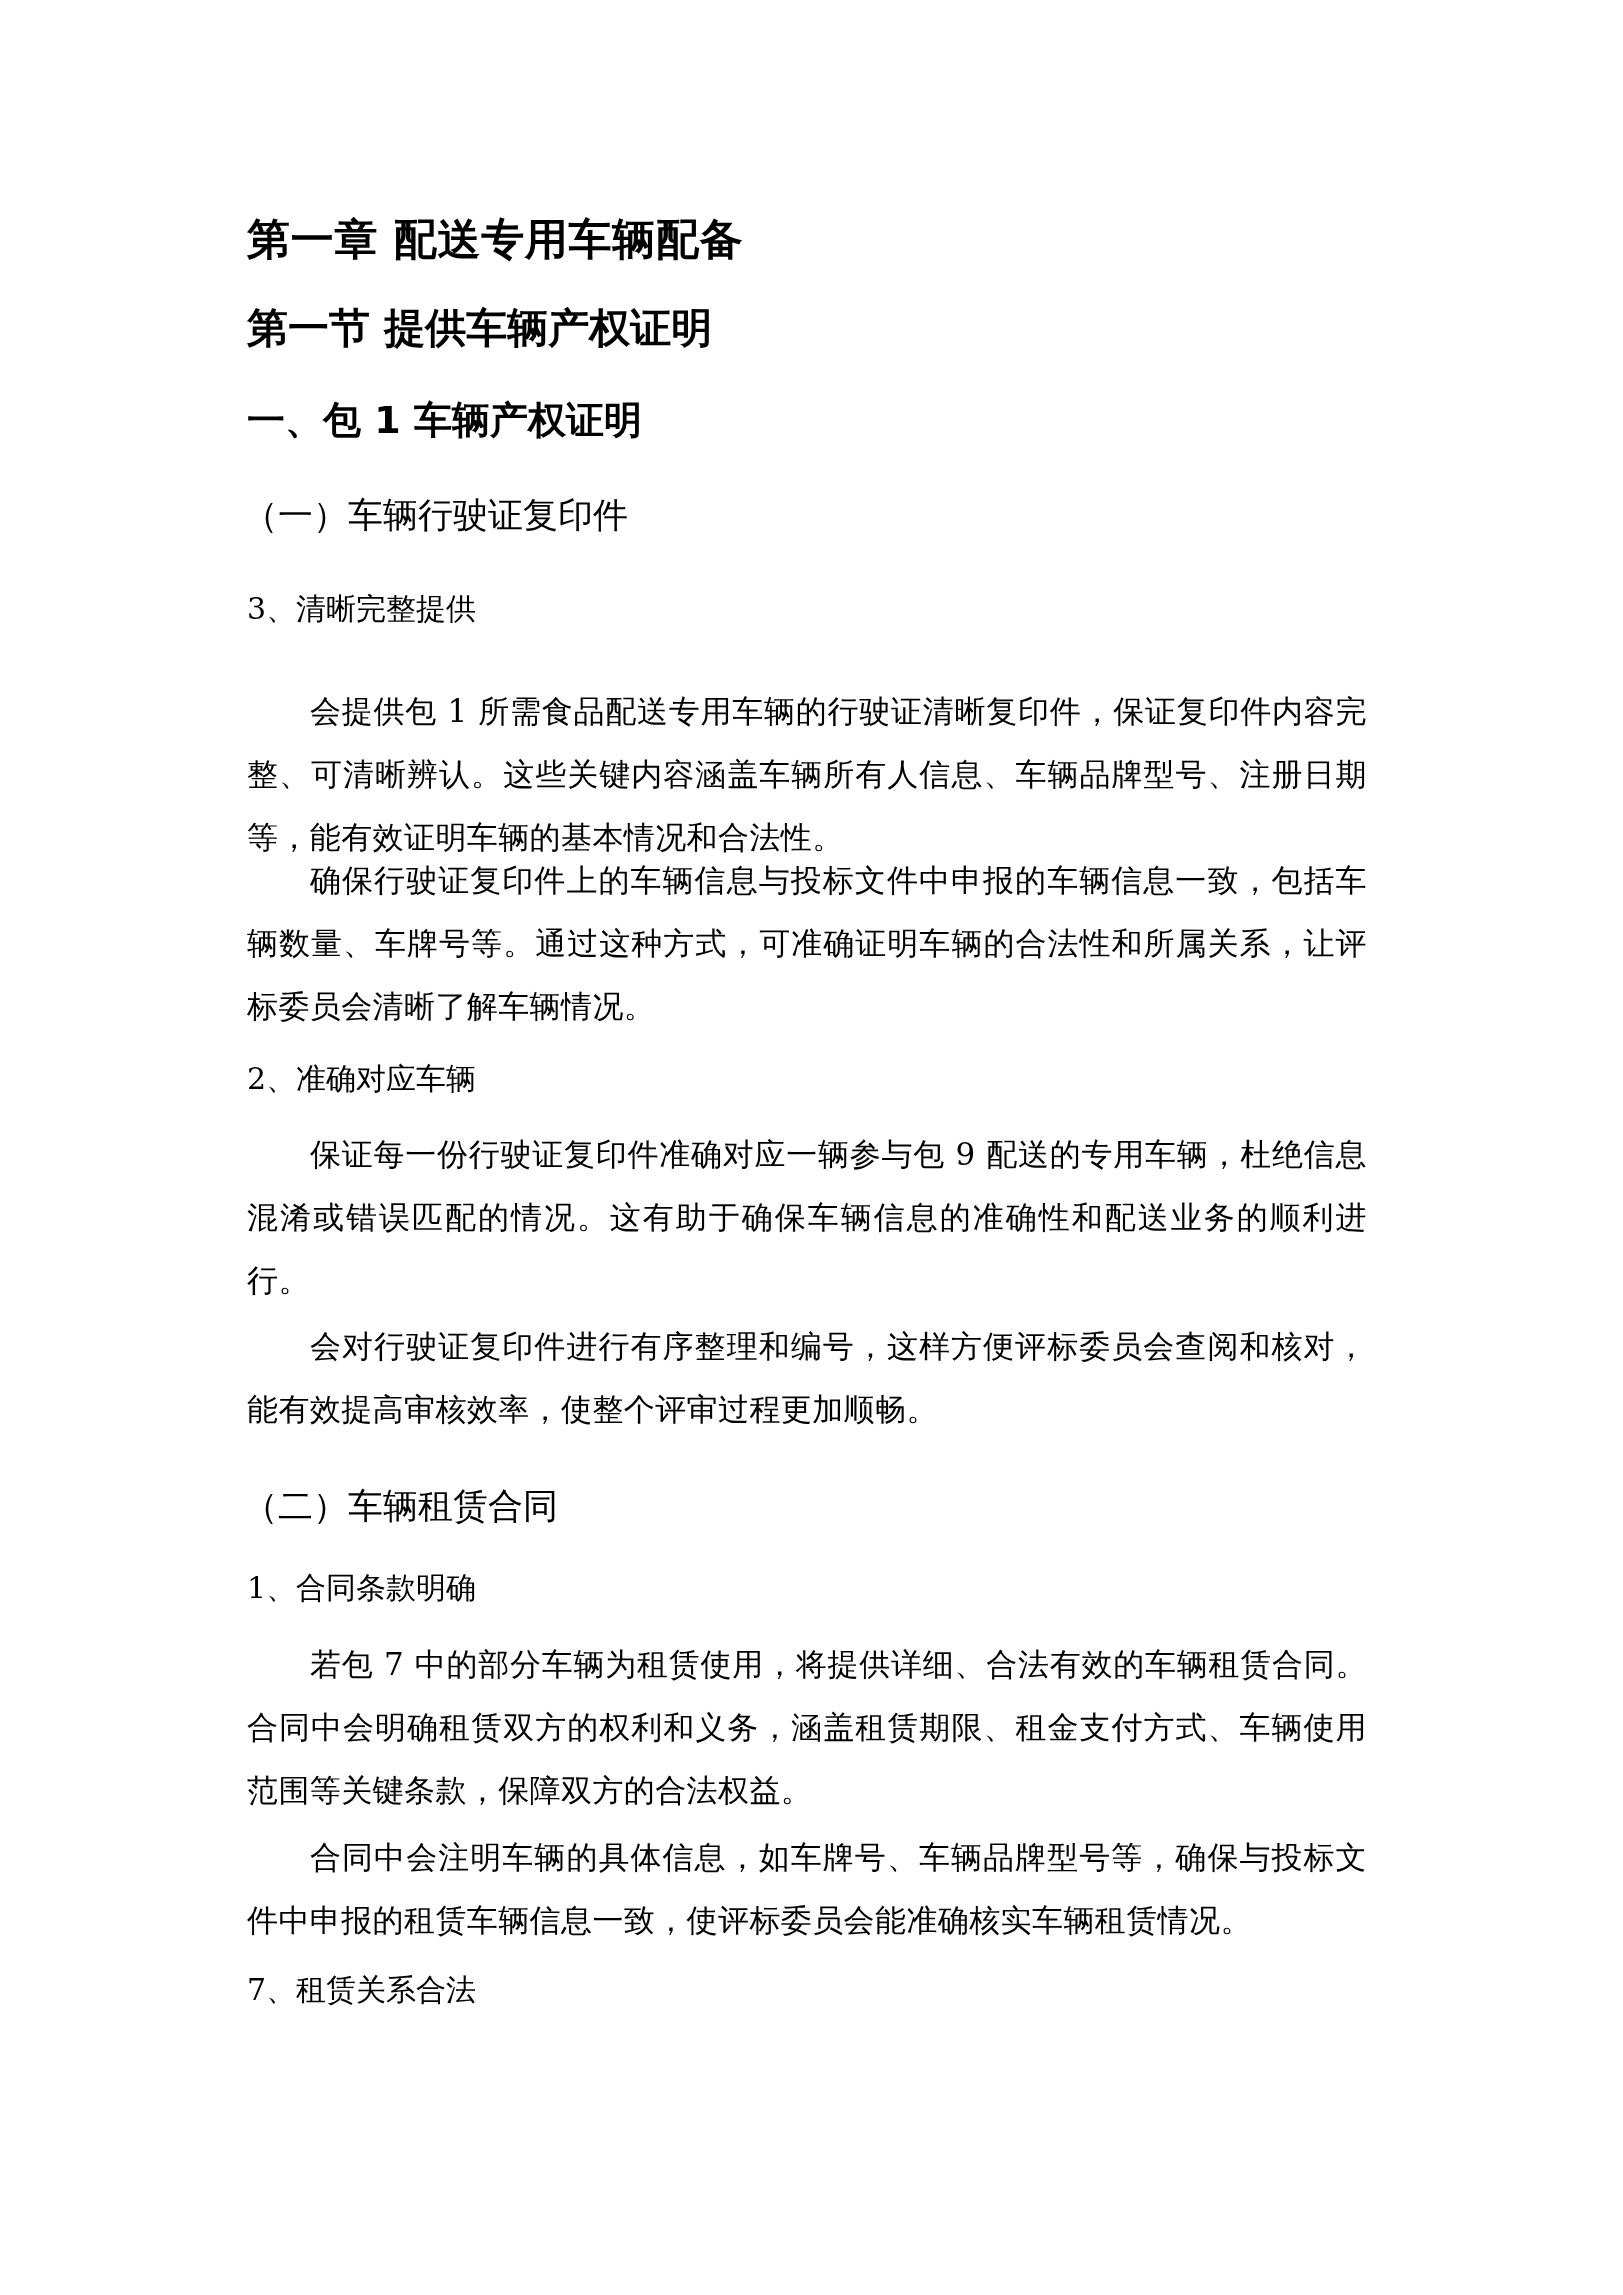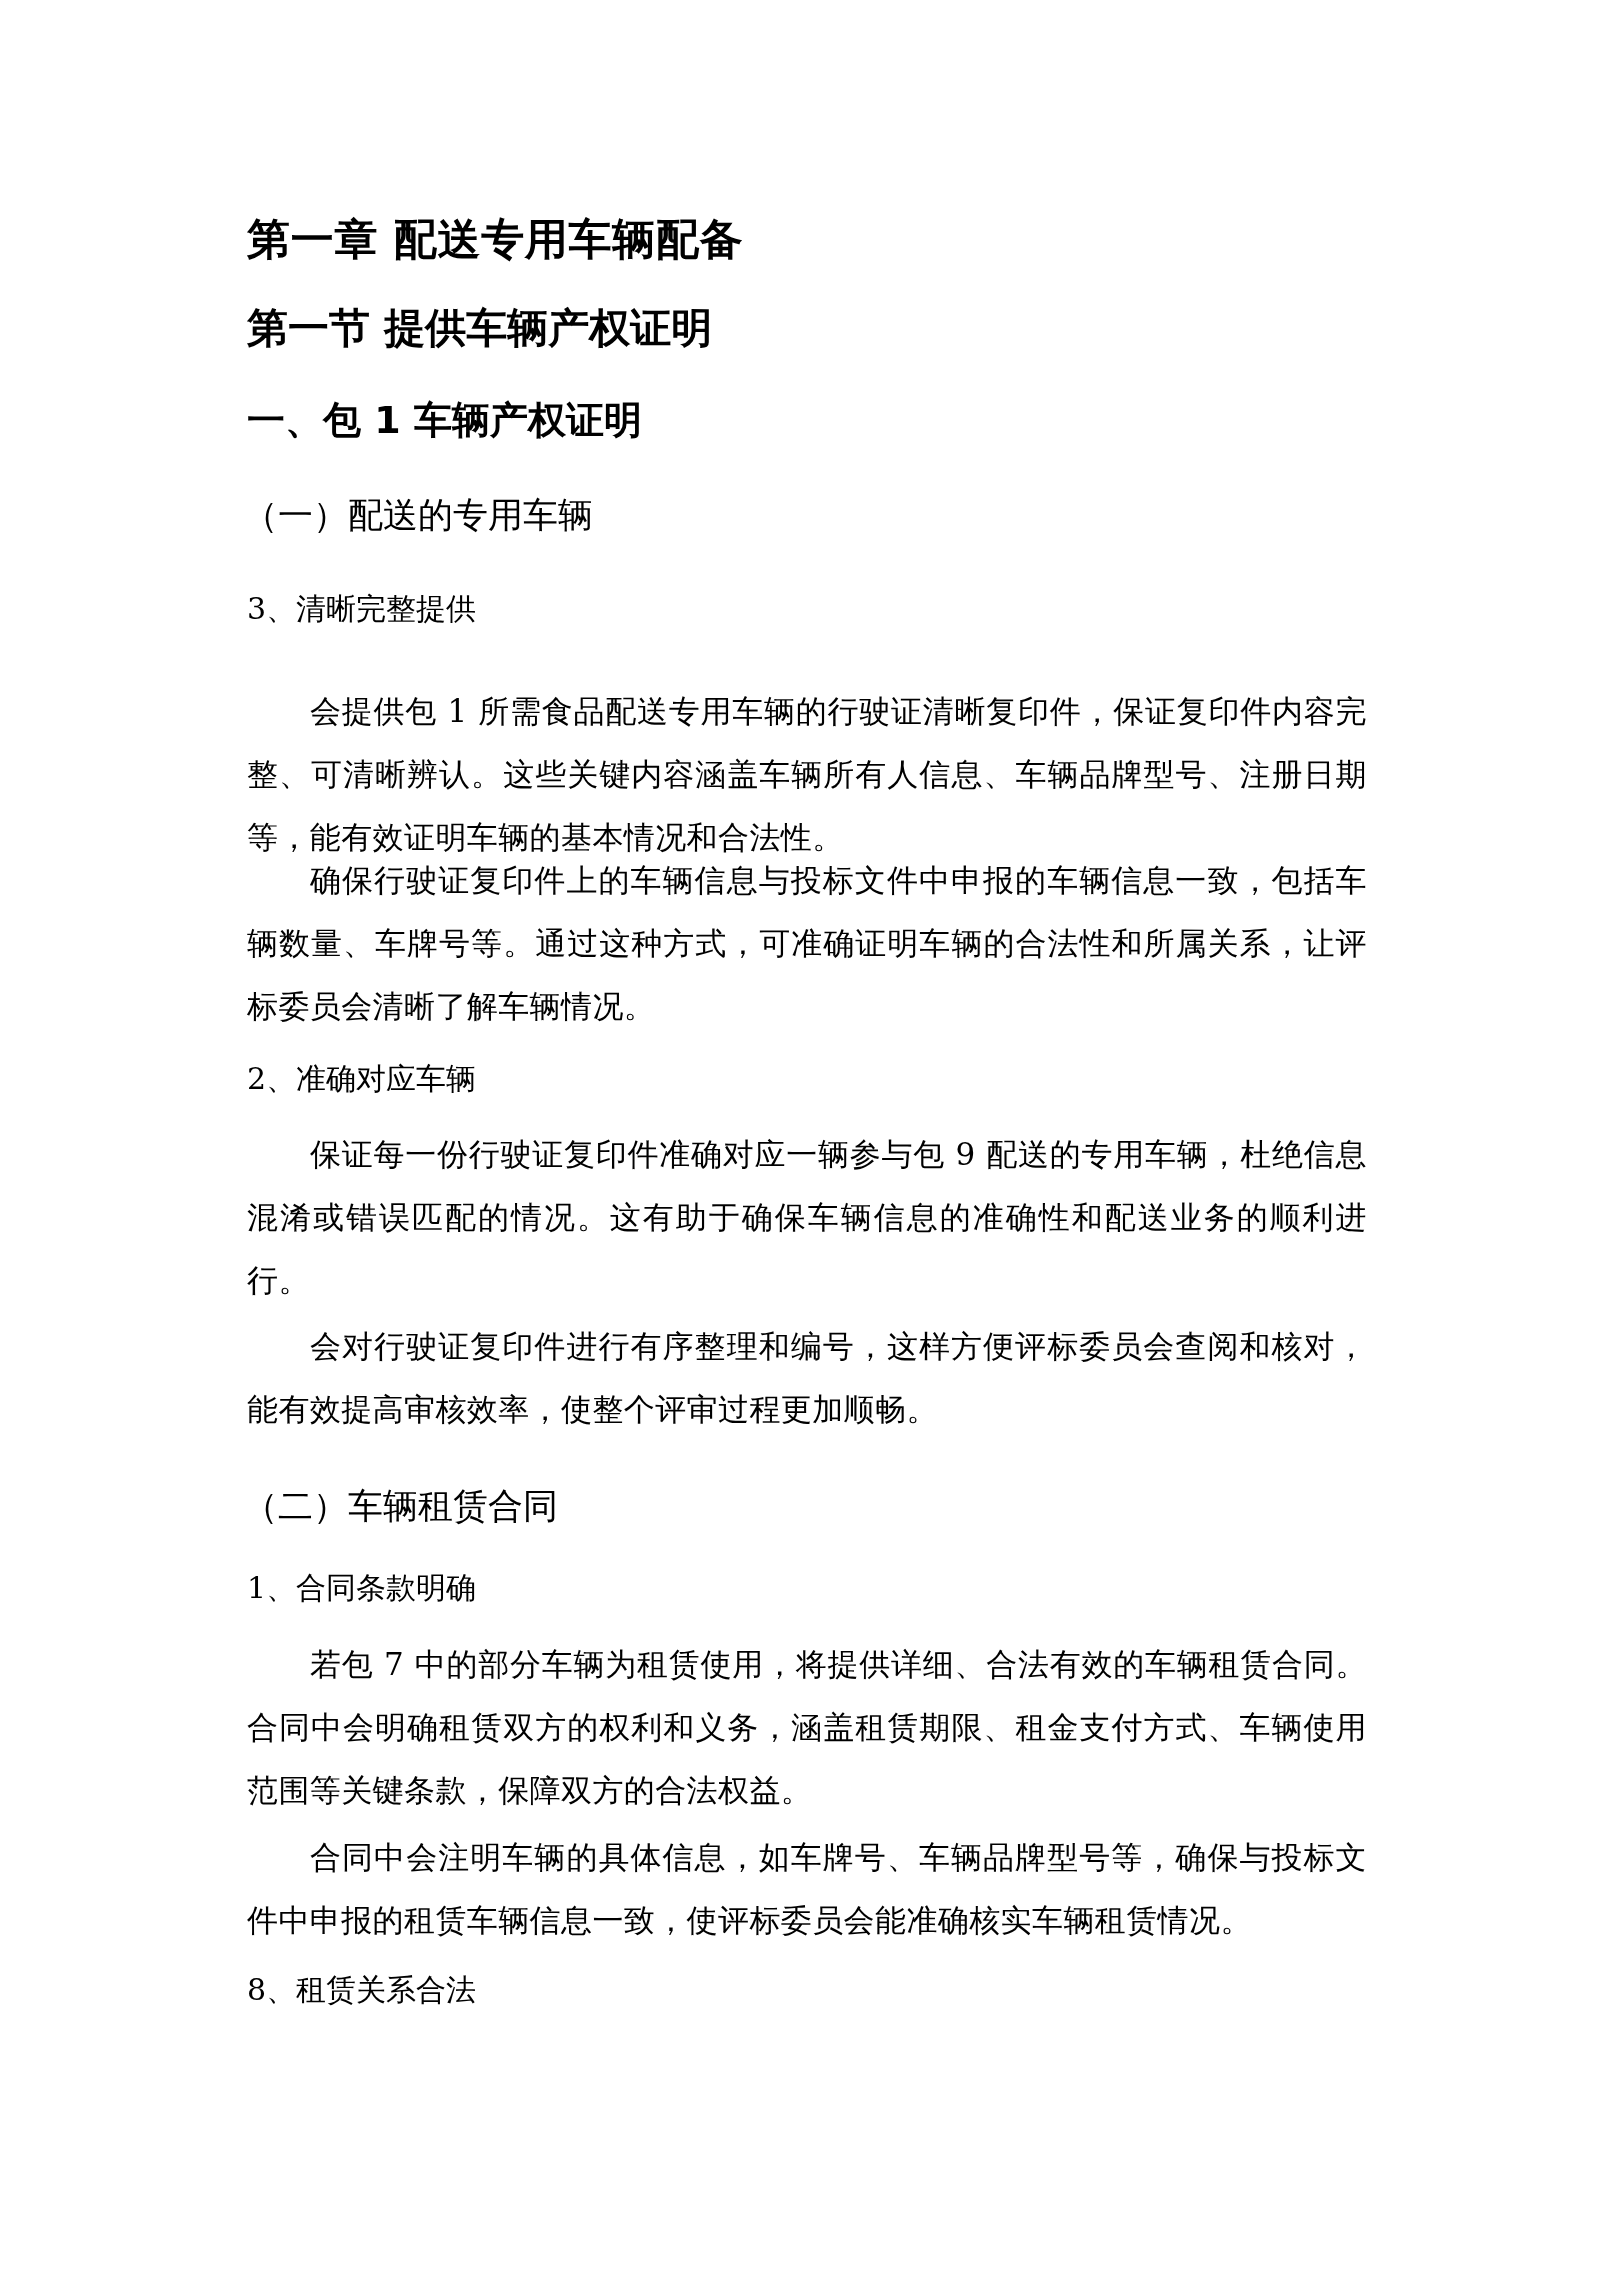--- a/index.html
+++ b/index.html
@@ -67,21 +67,21 @@
 <body>
 
 <div class="page">
 
   <div class="line h1" style="top:211px;">第一章  配送专用车辆配备</div>
 
   <div class="line h2" style="top:301px;">第一节  提供车辆产权证明</div>
 
   <div class="line h3" style="top:395px;">一、包 1 车辆产权证明</div>
 
-  <div class="line h4" style="top:492px; left:-3.9px;">（一）配送的专用车辆</div>
+  <div class="line h4" style="top:492px; left:-3.9px;">（一）车辆行驶证复印件</div>
 
   <div class="line h5" style="top:589px;">3、清晰完整提供</div>
 
   <div class="para" style="top:680px;">会提供包 1 所需食品配送专用车辆的行驶证清晰复印件，保证复印件内容完整、可清晰辨认。这些关键内容涵盖车辆所有人信息、车辆品牌型号、注册日期等，能有效证明车辆的基本情况和合法性。</div>
 
   <div class="para" style="top:849px;">确保行驶证复印件上的车辆信息与投标文件中申报的车辆信息一致，包括车辆数量、车牌号等。通过这种方式，可准确证明车辆的合法性和所属关系，让评标委员会清晰了解车辆情况。</div>
 
   <div class="line h5" style="top:1059px;">2、准确对应车辆</div>
 
   <div class="para" style="top:1123px;">保证每一份行驶证复印件准确对应一辆参与包 9 配送的专用车辆，杜绝信息混淆或错误匹配的情况。这有助于确保车辆信息的准确性和配送业务的顺利进行。</div>
@@ -89,16 +89,16 @@
   <div class="para" style="top:1315px;">会对行驶证复印件进行有序整理和编号，这样方便评标委员会查阅和核对，能有效提高审核效率，使整个评审过程更加顺畅。</div>
 
   <div class="line h4" style="top:1483px; left:-3.9px;">（二）车辆租赁合同</div>
 
   <div class="line h5" style="top:1568px;">1、合同条款明确</div>
 
   <div class="para" style="top:1633px;">若包 7 中的部分车辆为租赁使用，将提供详细、合法有效的车辆租赁合同。合同中会明确租赁双方的权利和义务，涵盖租赁期限、租金支付方式、车辆使用范围等关键条款，保障双方的合法权益。</div>
 
   <div class="para" style="top:1826px;">合同中会注明车辆的具体信息，如车牌号、车辆品牌型号等，确保与投标文件中申报的租赁车辆信息一致，使评标委员会能准确核实车辆租赁情况。</div>
 
-  <div class="line h5" style="top:1970px;">8、租赁关系合法</div>
+  <div class="line h5" style="top:1970px;">7、租赁关系合法</div>
 
 </div>
 
 
 </body></html>

